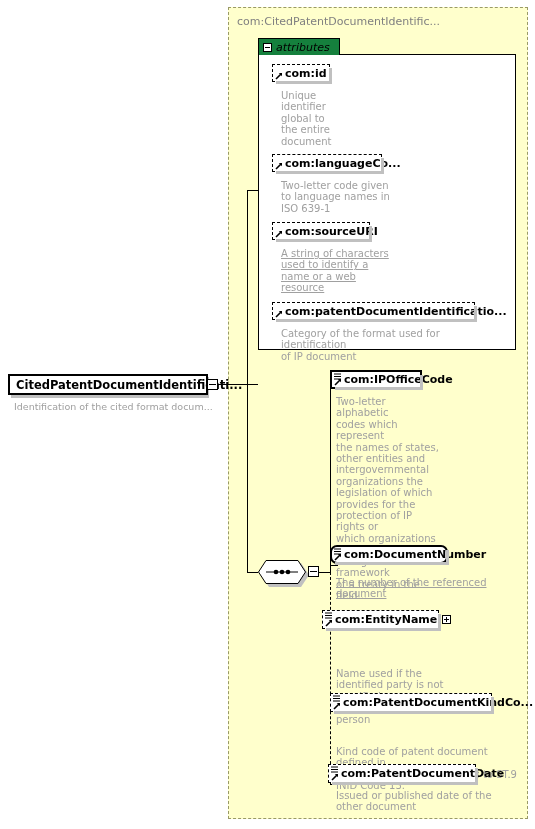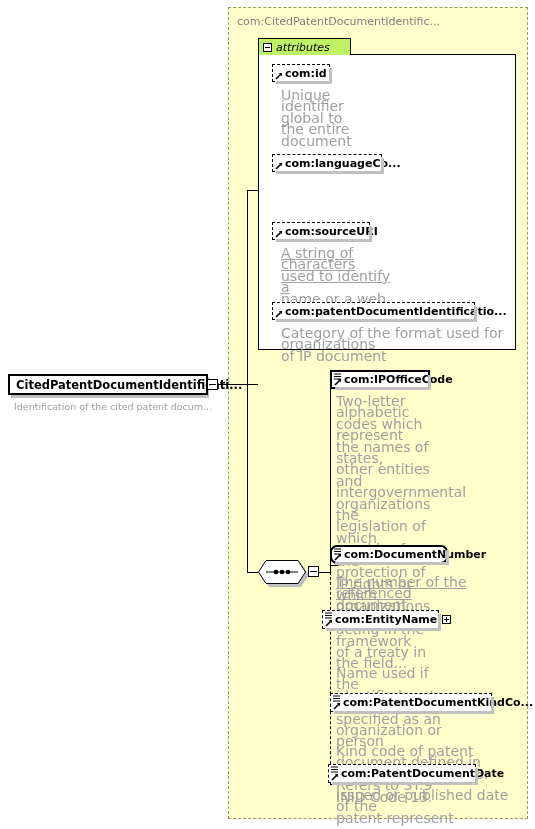--- a/index.html
+++ b/index.html
@@ -48,24 +48,24 @@
     left: 258px;
     top: 38px;
     width: 258px;
     height: 312px;
   }
   .attr-tab {
     position: absolute;
     left: 0;
     top: 0;
     height: 17px;
-    padding: 0 20px 0 4px;
+    padding: 0 9px 0 4px;
     border: 1px solid #000000;
     border-bottom: none;
-    background: #bef264;
+    background: #15803d;
     box-sizing: border-box;
     display: flex;
     align-items: center;
     gap: 4px;
     z-index: 3;
   }
   .attr-tab-label {
     font-style: italic;
     font-size: 11px;
     color: #000000;
@@ -163,21 +163,21 @@
     position: absolute;
     left: 2px;
     top: 1px;
     width: 7px;
     height: 7px;
     pointer-events: none;
   }
 
   .annot {
     position: absolute;
-    font-size: 14px;
+    font-size: 10px;
     color: #a0a0a0;
     line-height: 11.4px;
     white-space: pre-line;
   }
 
   
   .root-node {
     position: absolute;
     left: 8px;
     top: 374px;
@@ -354,20 +354,23 @@
 
   <div class="attr-node" style="left:272px; top:154px; width:110px;">
     <span class="shadow"></span>
     <span class="shadow-r"></span>
     <svg class="attr-arrow" viewBox="0 0 8 8">
       <path d="M1 7 L6 2" stroke="#000" stroke-width="1.6" fill="none"></path>
       <path d="M7 1 L7 4.2 L3.8 1 Z" fill="#000"></path>
     </svg>
     <span class="node-label">com:languageCo...</span>
   </div>
+  <div class="annot" style="left:281px; top:180px; width:120px;">Two-letter code given
+to language names in
+ISO 639-1</div>
 
   <div class="attr-node" style="left:272px; top:222px; width:98px;">
     <span class="shadow"></span>
     <span class="shadow-r"></span>
     <svg class="attr-arrow" viewBox="0 0 8 8">
       <path d="M1 7 L6 2" stroke="#000" stroke-width="1.6" fill="none"></path>
       <path d="M7 1 L7 4.2 L3.8 1 Z" fill="#000"></path>
     </svg>
     <span class="node-label">com:sourceURI</span>
   </div>
@@ -378,30 +381,30 @@
 
   <div class="attr-node" style="left:272px; top:302px; width:203px;">
     <span class="shadow"></span>
     <span class="shadow-r"></span>
     <svg class="attr-arrow" viewBox="0 0 8 8">
       <path d="M1 7 L6 2" stroke="#000" stroke-width="1.6" fill="none"></path>
       <path d="M7 1 L7 4.2 L3.8 1 Z" fill="#000"></path>
     </svg>
     <span class="node-label">com:patentDocumentIdentificatio...</span>
   </div>
-  <div class="annot" style="left:281px; top:328px; width:225px;">Category of the format used for organizations
+  <div class="annot" style="left:281px; top:328px; width:225px;">Category of the format used for identification
 of IP document</div>
 
   <div class="root-shadow"></div>
   <div class="root-shadow-r"></div>
   <div class="root-node" style="width:200px;">
     <span class="root-label">CitedPatentDocumentIdentificati...</span>
   </div>
   <div class="root-toggle"></div>
-  <div class="root-annot">Identification of the cited patent docum...</div>
+  <div class="root-annot">Identification of the cited format docum...</div>
 
   <div class="line h" style="left:218px; top:384px; width:40px;"></div>
 
   <div class="line v" style="left:247px; top:190px; height:195px;"></div>
   <div class="line v" style="left:247px; top:384px; height:188px;"></div>
 
   <div class="line h" style="left:247px; top:190px; width:11px;"></div>
 
   <div class="line h" style="left:247px; top:572px; width:11px;"></div>
 
@@ -416,21 +419,21 @@
     </svg>
   </div>
   <div class="seq-toggle" style="left:308px; top:566px;"></div>
 
   <div class="line h" style="left:319px; top:572px; width:11px;"></div>
   <div class="line v" style="left:330px; top:384px; height:188px;"></div>
   <div class="dashed-trunk"></div>
   <div class="line dashed-v" style="left:330px; top:572px; height:212px;"></div>
 
   <div class="line h" style="left:330px; top:384px; width:8px;"></div>
-  <div class="elem-node required" style="left:330px; top:370px; width:100px;">
+  <div class="elem-node required" style="left:330px; top:370px; width:92px;">
     <span class="shadow"></span>
     <span class="shadow-r"></span>
     <svg class="elem-lines" viewBox="0 0 7 7">
       <line x1="0" y1="1" x2="7" y2="1" stroke="#000" stroke-width="1"></line>
       <line x1="0" y1="3.5" x2="7" y2="3.5" stroke="#000" stroke-width="1"></line>
       <line x1="0" y1="6" x2="7" y2="6" stroke="#000" stroke-width="1"></line>
     </svg>
     <svg class="attr-arrow" viewBox="0 0 8 8">
       <path d="M1 7 L6 2" stroke="#000" stroke-width="1.6" fill="none"></path>
       <path d="M7 1 L7 4.2 L3.8 1 Z" fill="#000"></path>
@@ -517,15 +520,15 @@
       <line x1="0" y1="3.5" x2="7" y2="3.5" stroke="#000" stroke-width="1"></line>
       <line x1="0" y1="6" x2="7" y2="6" stroke="#000" stroke-width="1"></line>
     </svg>
     <svg class="attr-arrow" viewBox="0 0 8 8">
       <path d="M1 7 L6 2" stroke="#000" stroke-width="1.6" fill="none"></path>
       <path d="M7 1 L7 4.2 L3.8 1 Z" fill="#000"></path>
     </svg>
     <span class="node-label">com:PatentDocumentDate</span>
   </div>
   <div class="annot" style="left:336px; top:790px; width:190px;">Issued or published date of the
-patent represent</div>
+other document</div>
 
 </div>
 
 </body></html>

